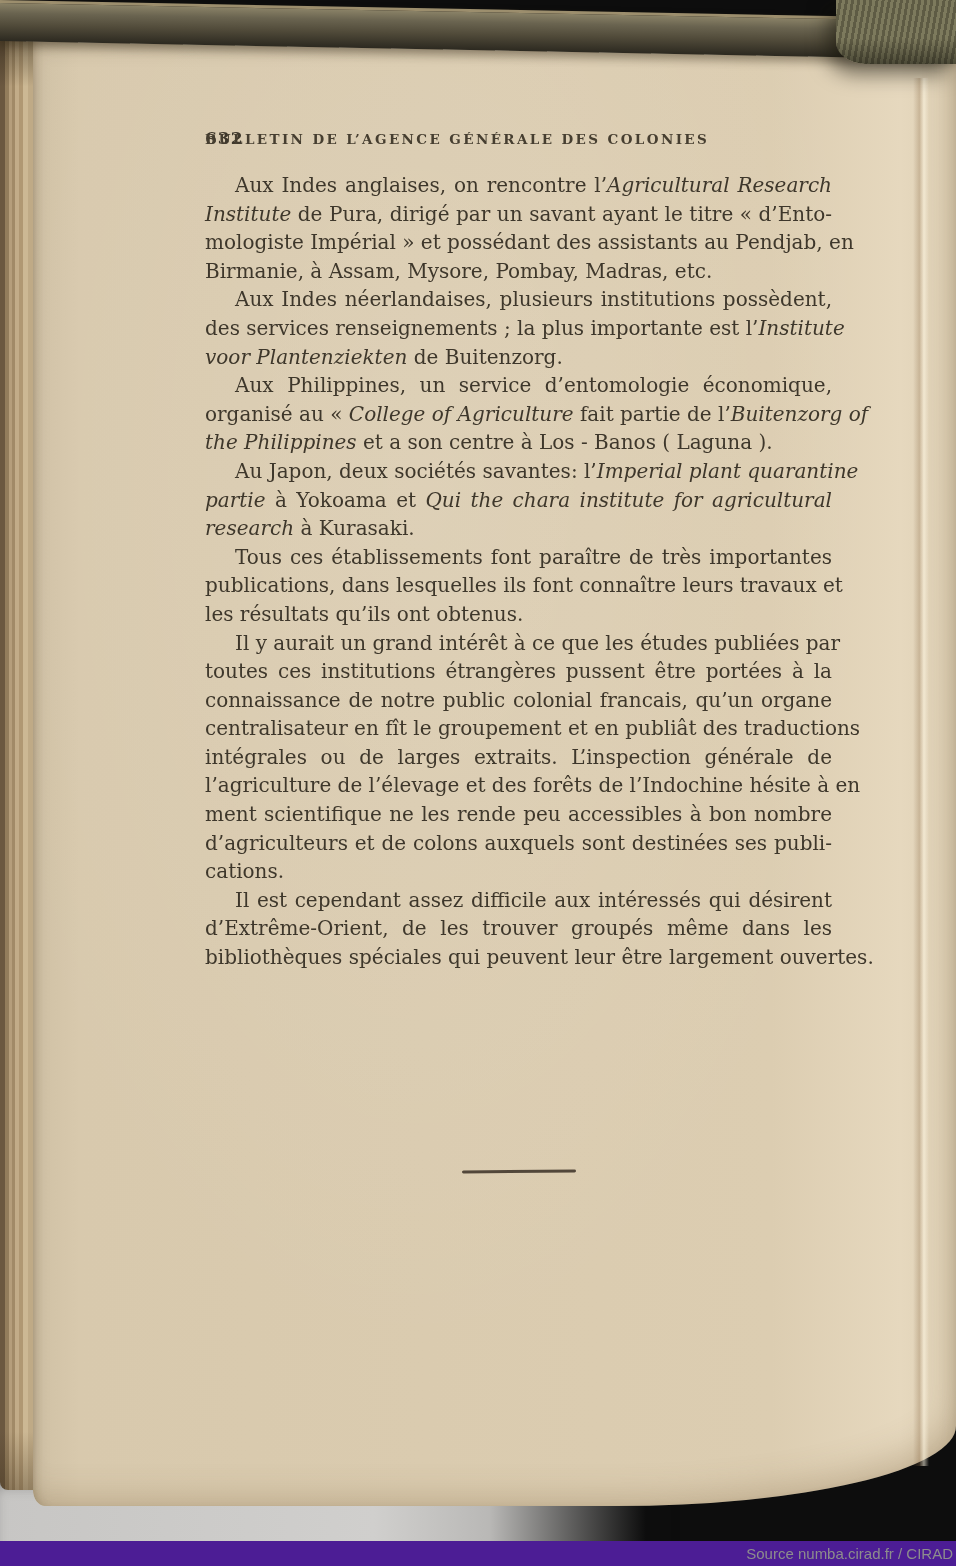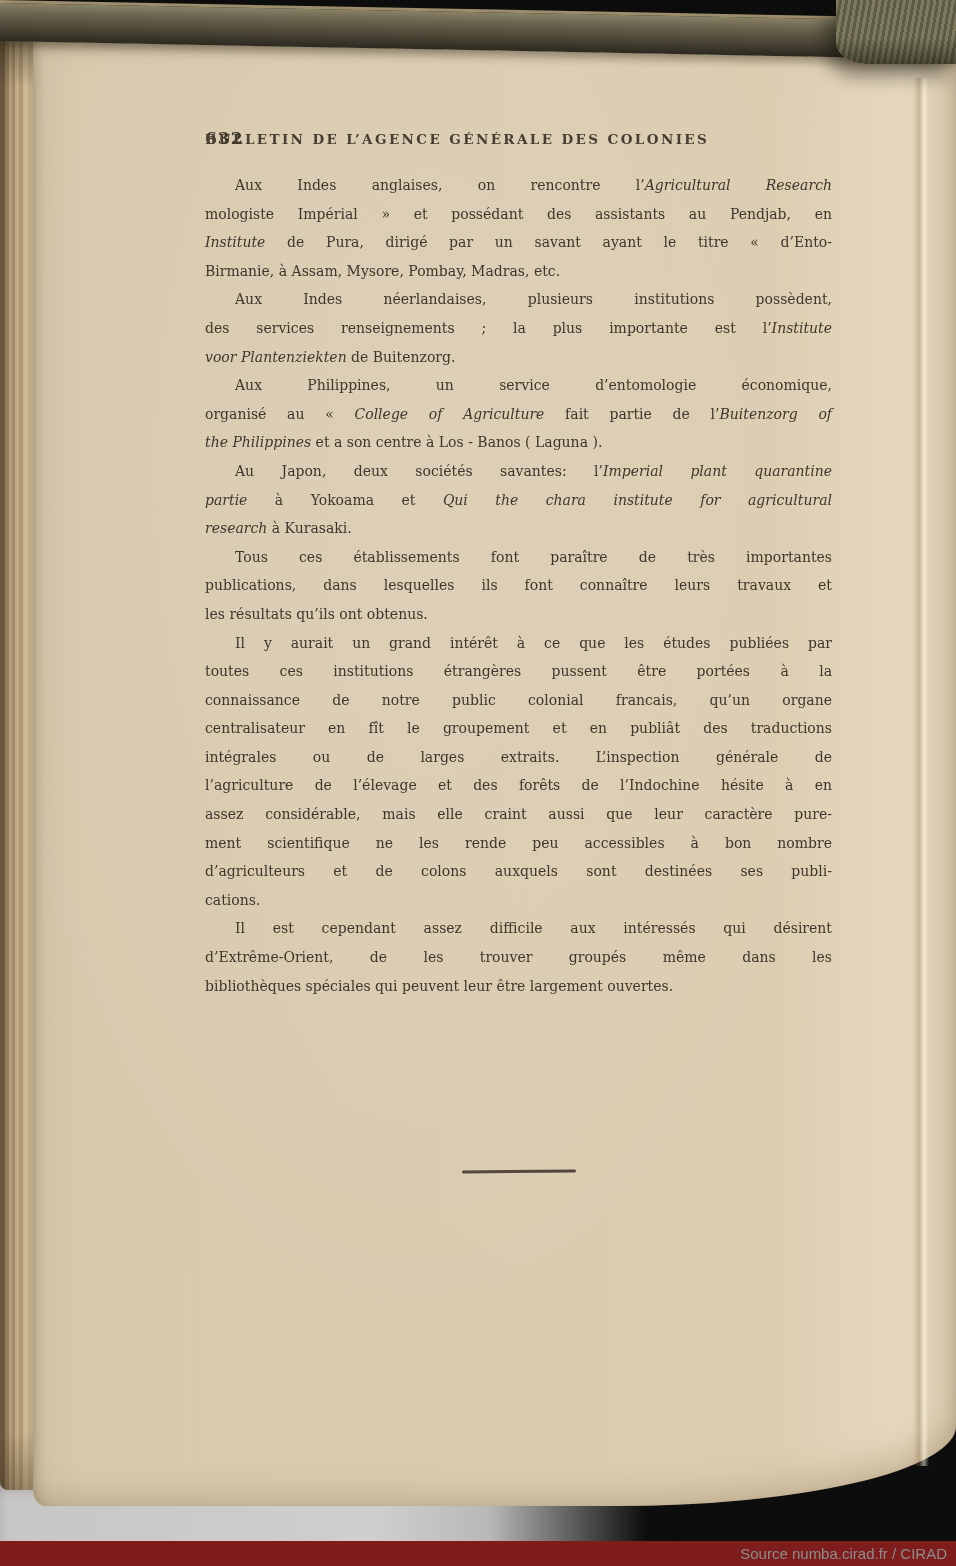--- a/index.html
+++ b/index.html
@@ -61,39 +61,39 @@
     position:absolute;left:205px;top:128px;
     font-size:17px;font-weight:600;color:#3f382c;letter-spacing:1px;
   }
   .running-header{
     position:absolute;left:205px;top:131px;width:600px;text-align:left;
     font-size:13.5px;font-weight:600;color:#463e30;letter-spacing:2.4px;
     white-space:nowrap;
   }
   .text-block{
     position:absolute;left:205px;top:171px;width:627px;
-    font-size:14px;line-height:28.6px;color:#3e372b;
+    font-size:20px;line-height:28.6px;color:#3e372b;
   }
   .para{margin:0;}
   .line{
     text-align:justify;text-align-last:justify;
     height:28.6px;white-space:nowrap;
   }
   .line.first{text-indent:30px;}
   .line.last{text-align-last:left;}
   .it{font-style:italic;}
   .divider{
     position:absolute;left:462px;top:1170px;width:114px;height:3px;
     background:#52473a;border-radius:2px;transform:rotate(-.4deg);
   }
   .footer{
     position:absolute;left:0;bottom:0;width:956px;height:25px;
-    background:#7f1d1d;
+    background:#4c1d95;
     font-family:"Liberation Sans", sans-serif;font-size:15px;color:#8d8d8d;
-    text-align:right;line-height:25px;box-sizing:border-box;padding-right:9px;
+    text-align:right;line-height:25px;box-sizing:border-box;padding-right:3px;
   }
 </style>
 </head>
 <body>
 
 <div class="scene">
   <div class="surface"></div>
   <div class="page-stack"></div>
 
   <div class="page">
@@ -102,22 +102,22 @@
 
   <div class="top-band"></div>
   <div class="fabric"></div>
 
   <div class="page-number">632</div>
   <div class="running-header">BULLETIN DE L’AGENCE GÉNÉRALE DES COLONIES</div>
 
   <div class="text-block">
       <div class="para">
         <div class="line first"><span>Aux Indes anglaises, on rencontre l’</span><span class="it">Agricultural Research</span></div>
+        <div class="line"><span class="it">Institute</span><span> de Pura, dirigé par un savant ayant le titre « d’Ento-</span></div>
         <div class="line"><span>mologiste Impérial » et possédant des assistants au Pendjab, en</span></div>
-        <div class="line"><span class="it">Institute</span><span> de Pura, dirigé par un savant ayant le titre « d’Ento-</span></div>
         <div class="line last"><span>Birmanie, à Assam, Mysore, Pombay, Madras, etc.</span></div>
       </div>
       <div class="para">
         <div class="line first"><span>Aux Indes néerlandaises, plusieurs institutions possèdent,</span></div>
         <div class="line"><span>des services renseignements ; la plus importante est l’</span><span class="it">Institute</span></div>
         <div class="line last"><span class="it">voor Plantenziekten</span><span> de Buitenzorg.</span></div>
       </div>
       <div class="para">
         <div class="line first"><span>Aux Philippines, un service d’entomologie économique,</span></div>
         <div class="line"><span>organisé au « </span><span class="it">College of Agriculture</span><span> fait partie de l’</span><span class="it">Buitenzorg of</span></div>
@@ -133,21 +133,20 @@
         <div class="line"><span>publications, dans lesquelles ils font connaître leurs travaux et</span></div>
         <div class="line last"><span>les résultats qu’ils ont obtenus.</span></div>
       </div>
       <div class="para">
         <div class="line first"><span>Il y aurait un grand intérêt à ce que les études publiées par</span></div>
         <div class="line"><span>toutes ces institutions étrangères pussent être portées à la</span></div>
         <div class="line"><span>connaissance de notre public colonial francais, qu’un organe</span></div>
         <div class="line"><span>centralisateur en fît le groupement et en publiât des traductions</span></div>
         <div class="line"><span>intégrales ou de larges extraits. L’inspection générale de</span></div>
         <div class="line"><span>l’agriculture de l’élevage et des forêts de l’Indochine hésite à en</span></div>
-        <div class="line"><span>assez considérable, mais elle craint aussi que leur caractère pure-</span></div>
         <div class="line"><span>ment scientifique ne les rende peu accessibles à bon nombre</span></div>
         <div class="line"><span>d’agriculteurs et de colons auxquels sont destinées ses publi-</span></div>
         <div class="line last"><span>cations.</span></div>
       </div>
       <div class="para">
         <div class="line first"><span>Il est cependant assez difficile aux intéressés qui désirent</span></div>
         <div class="line"><span>d’Extrême-Orient, de les trouver groupés même dans les</span></div>
         <div class="line last"><span>bibliothèques spéciales qui peuvent leur être largement ouvertes.</span></div>
       </div>
     </div>

